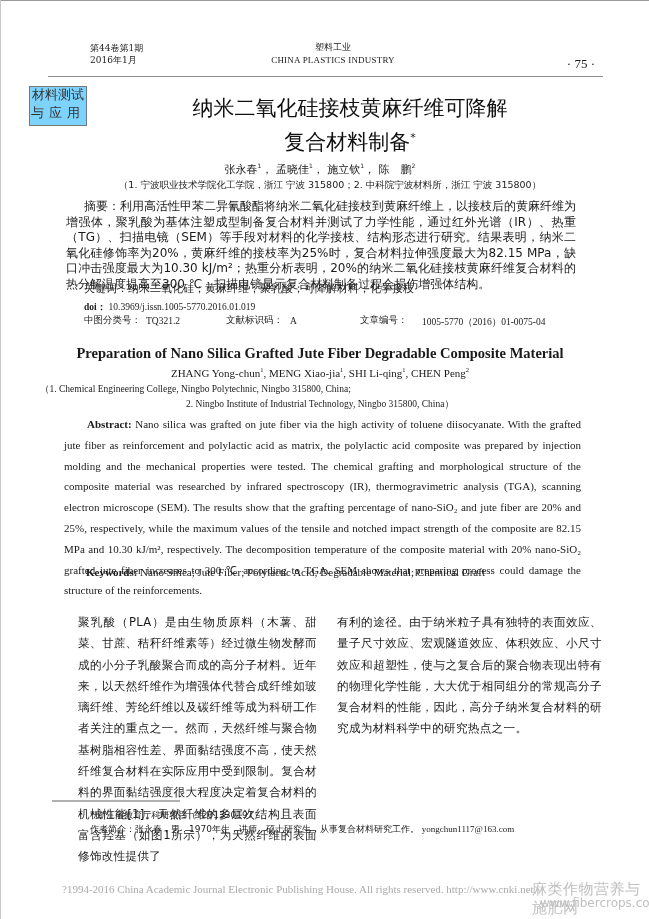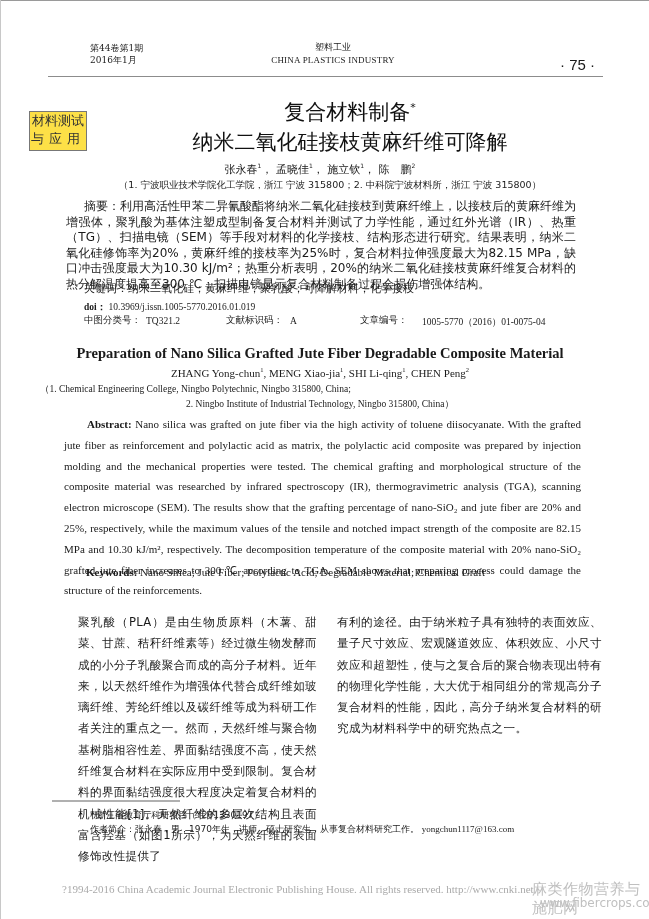--- a/index.html
+++ b/index.html
@@ -8,27 +8,27 @@
     font-family: "DejaVu Serif", serif; color: #1a1a1a;
   }
   .frame-top { position: absolute; left: 0; top: 0; width: 649px; height: 1px; background: #9a9a9a; }
   .frame-left { position: absolute; left: 0; top: 0; width: 1px; height: 919px; background: #c8c8c8; }
 
   
   .hdr { position: absolute; left: 48px; top: 40px; width: 555px; height: 36px; border-bottom: 1.5px solid #8c8c8c; }
   .hdr-left { position: absolute; left: 42px; top: 2px; font-family: "DejaVu Serif", serif; font-size: 9px; line-height: 12px; color: #222; }
   .hdr-center { position: absolute; left: 220px; top: 1px; width: 130px; text-align: center; font-size: 9px; line-height: 13px; }
   .hdr-center .en { font-family: "Liberation Serif", serif; font-size: 9px; letter-spacing: 0.2px; }
-  .hdr-right { position: absolute; right: 8px; top: 16px; font-family: Liberation Sans, sans-serif; font-size: 15px; }
+  .hdr-right { position: absolute; right: 8px; top: 16px; font-family: Liberation Serif, serif; font-size: 13px; }
 
   
   .badge {
-    position: absolute; left: 29px; top: 111px; width: 56px; height: 38px;
-    border: 1px solid #777; background: #fde047;
-    font-family: Liberation Sans, sans-serif; font-size: 13px; line-height: 18px; text-align: center; color: #333;
+    position: absolute; left: 29px; top: 86px; width: 56px; height: 38px;
+    border: 1px solid #777; background: #7dd3fc;
+    font-family: Liberation Mono, monospace; font-size: 13px; line-height: 18px; text-align: center; color: #333;
   }
   .badge div { letter-spacing: 0px; }
   .badge .row2 { letter-spacing: 5px; }
 
   
   .title { position: absolute; left: 150px; top: 93px; width: 400px; text-align: center; font-family: "DejaVu Sans", sans-serif; font-size: 21px; line-height: 30px; color: #111; }
   .title .star { font-size: 11px; vertical-align: super; }
 
   .authors-cn { position: absolute; left: 100px; top: 162px; width: 440px; text-align: center; font-size: 11px; font-family: "DejaVu Sans", sans-serif; }
   .authors-cn sup { font-size: 6px; }
@@ -88,22 +88,22 @@
   </div>
   <div class="hdr-right">· 75 ·</div>
 </div>
 
 <div class="badge">
   <div>材料测试</div>
   <div class="row2">与应用</div>
 </div>
 
 <div class="title">
+  <div>纳米二氧化硅接枝黄麻纤维可降解</div>
   <div><span>复合材料制备</span><span class="star">*</span></div>
-  <div>纳米二氧化硅接枝黄麻纤维可降解</div>
 </div>
 
 <div class="authors-cn">
   <span>张永春</span><sup>1</sup>，
   <span>孟晓佳</span><sup>1</sup>，
   <span>施立钦</span><sup>1</sup>，
   <span>陈　鹏</span><sup>2</sup>
 </div>
 <div class="affil-cn">（1. 宁波职业技术学院化工学院，浙江 宁波 315800；2. 中科院宁波材料所，浙江 宁波 315800）</div>
 

